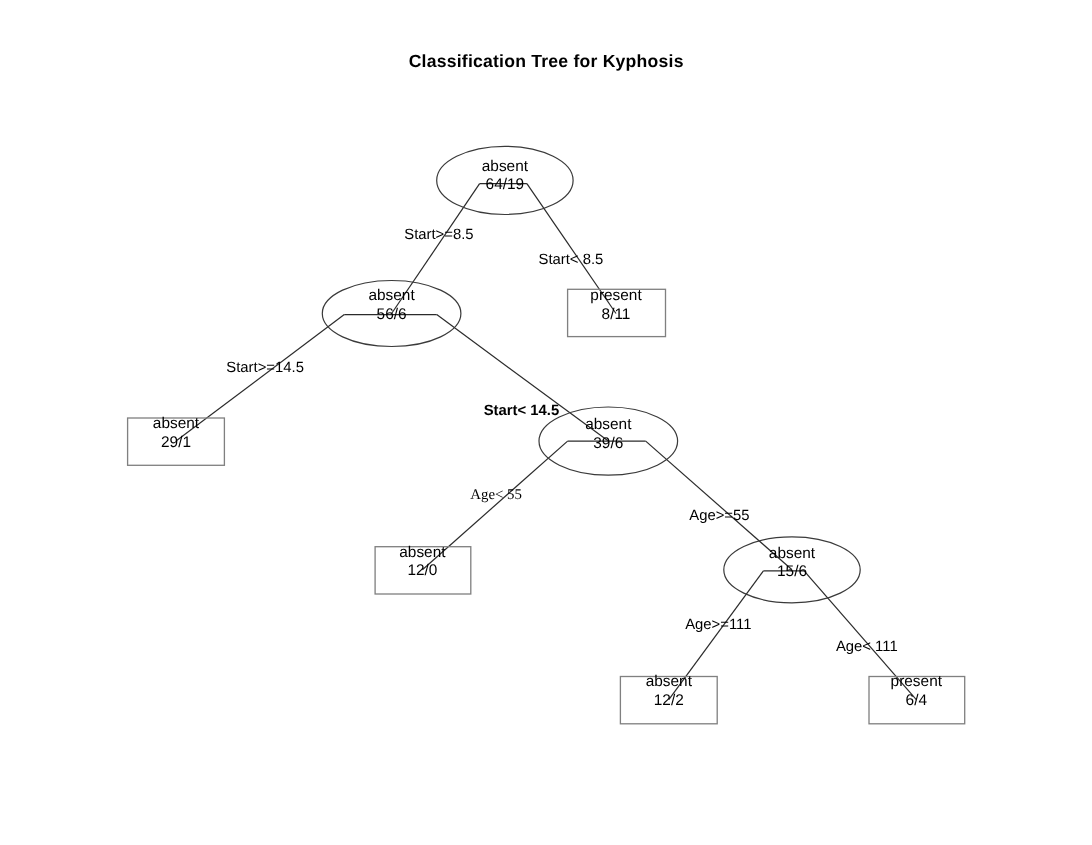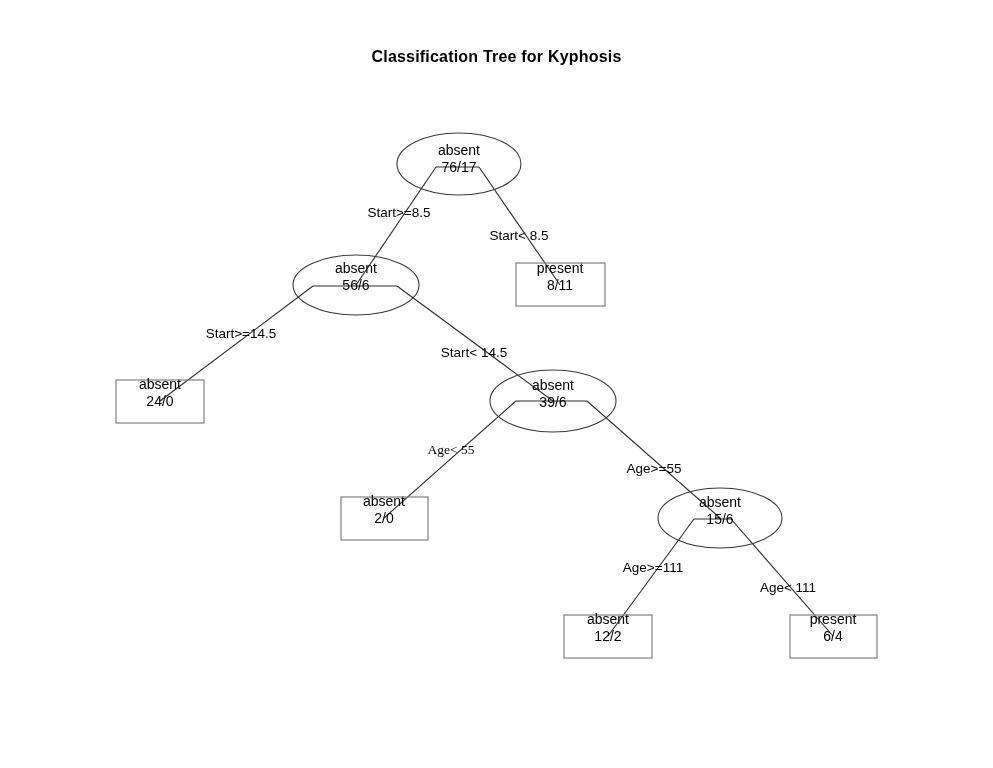--- a/index.html
+++ b/index.html
@@ -84,57 +84,57 @@
       <rect x="341" y="497" width="87" height="43"></rect>
       <rect x="564" y="615" width="88" height="43"></rect>
       <rect x="790" y="615" width="87" height="43"></rect>
     </g>
   </svg>
 
   <div class="plot-title">Classification Tree for Kyphosis</div>
 
   <div class="node-label" style="left:459px; top:142px;">
     <div>absent</div>
-    <div>76/17</div>
+    <div>64/19</div>
   </div>
   <div class="node-label" style="left:356px; top:260px;">
     <div>absent</div>
     <div>56/6</div>
   </div>
   <div class="node-label" style="left:560px; top:260px;">
     <div>present</div>
     <div>8/11</div>
   </div>
   <div class="node-label" style="left:160px; top:376px;">
     <div>absent</div>
-    <div>24/0</div>
+    <div>29/1</div>
   </div>
   <div class="node-label" style="left:553px; top:377px;">
     <div>absent</div>
     <div>39/6</div>
   </div>
   <div class="node-label" style="left:384px; top:493px;">
     <div>absent</div>
-    <div>2/0</div>
+    <div>12/0</div>
   </div>
   <div class="node-label" style="left:720px; top:494px;">
     <div>absent</div>
     <div>15/6</div>
   </div>
   <div class="node-label" style="left:608px; top:611px;">
     <div>absent</div>
     <div>12/2</div>
   </div>
   <div class="node-label" style="left:833px; top:611px;">
     <div>present</div>
     <div>6/4</div>
   </div>
 
   <div class="split-label" style="left:399px; top:204px;">Start&gt;=8.5</div>
   <div class="split-label" style="left:519px; top:227px;">Start&lt; 8.5</div>
   <div class="split-label" style="left:241px; top:325px;">Start&gt;=14.5</div>
-  <div class="split-label" style="left:474px; top:344px;">Start&lt; 14.5</div>
+  <div class="split-label" style="left:474px; top:364px;font-weight:bold;">Start&lt; 14.5</div>
   <div class="split-label" style="left:451px; top:441px;font-family:Liberation Serif, serif;">Age&lt; 55</div>
   <div class="split-label" style="left:654px; top:460px;">Age&gt;=55</div>
   <div class="split-label" style="left:653px; top:559px;">Age&gt;=111</div>
   <div class="split-label" style="left:788px; top:579px;">Age&lt; 111</div>
 
 </div>
 
 </body></html>

